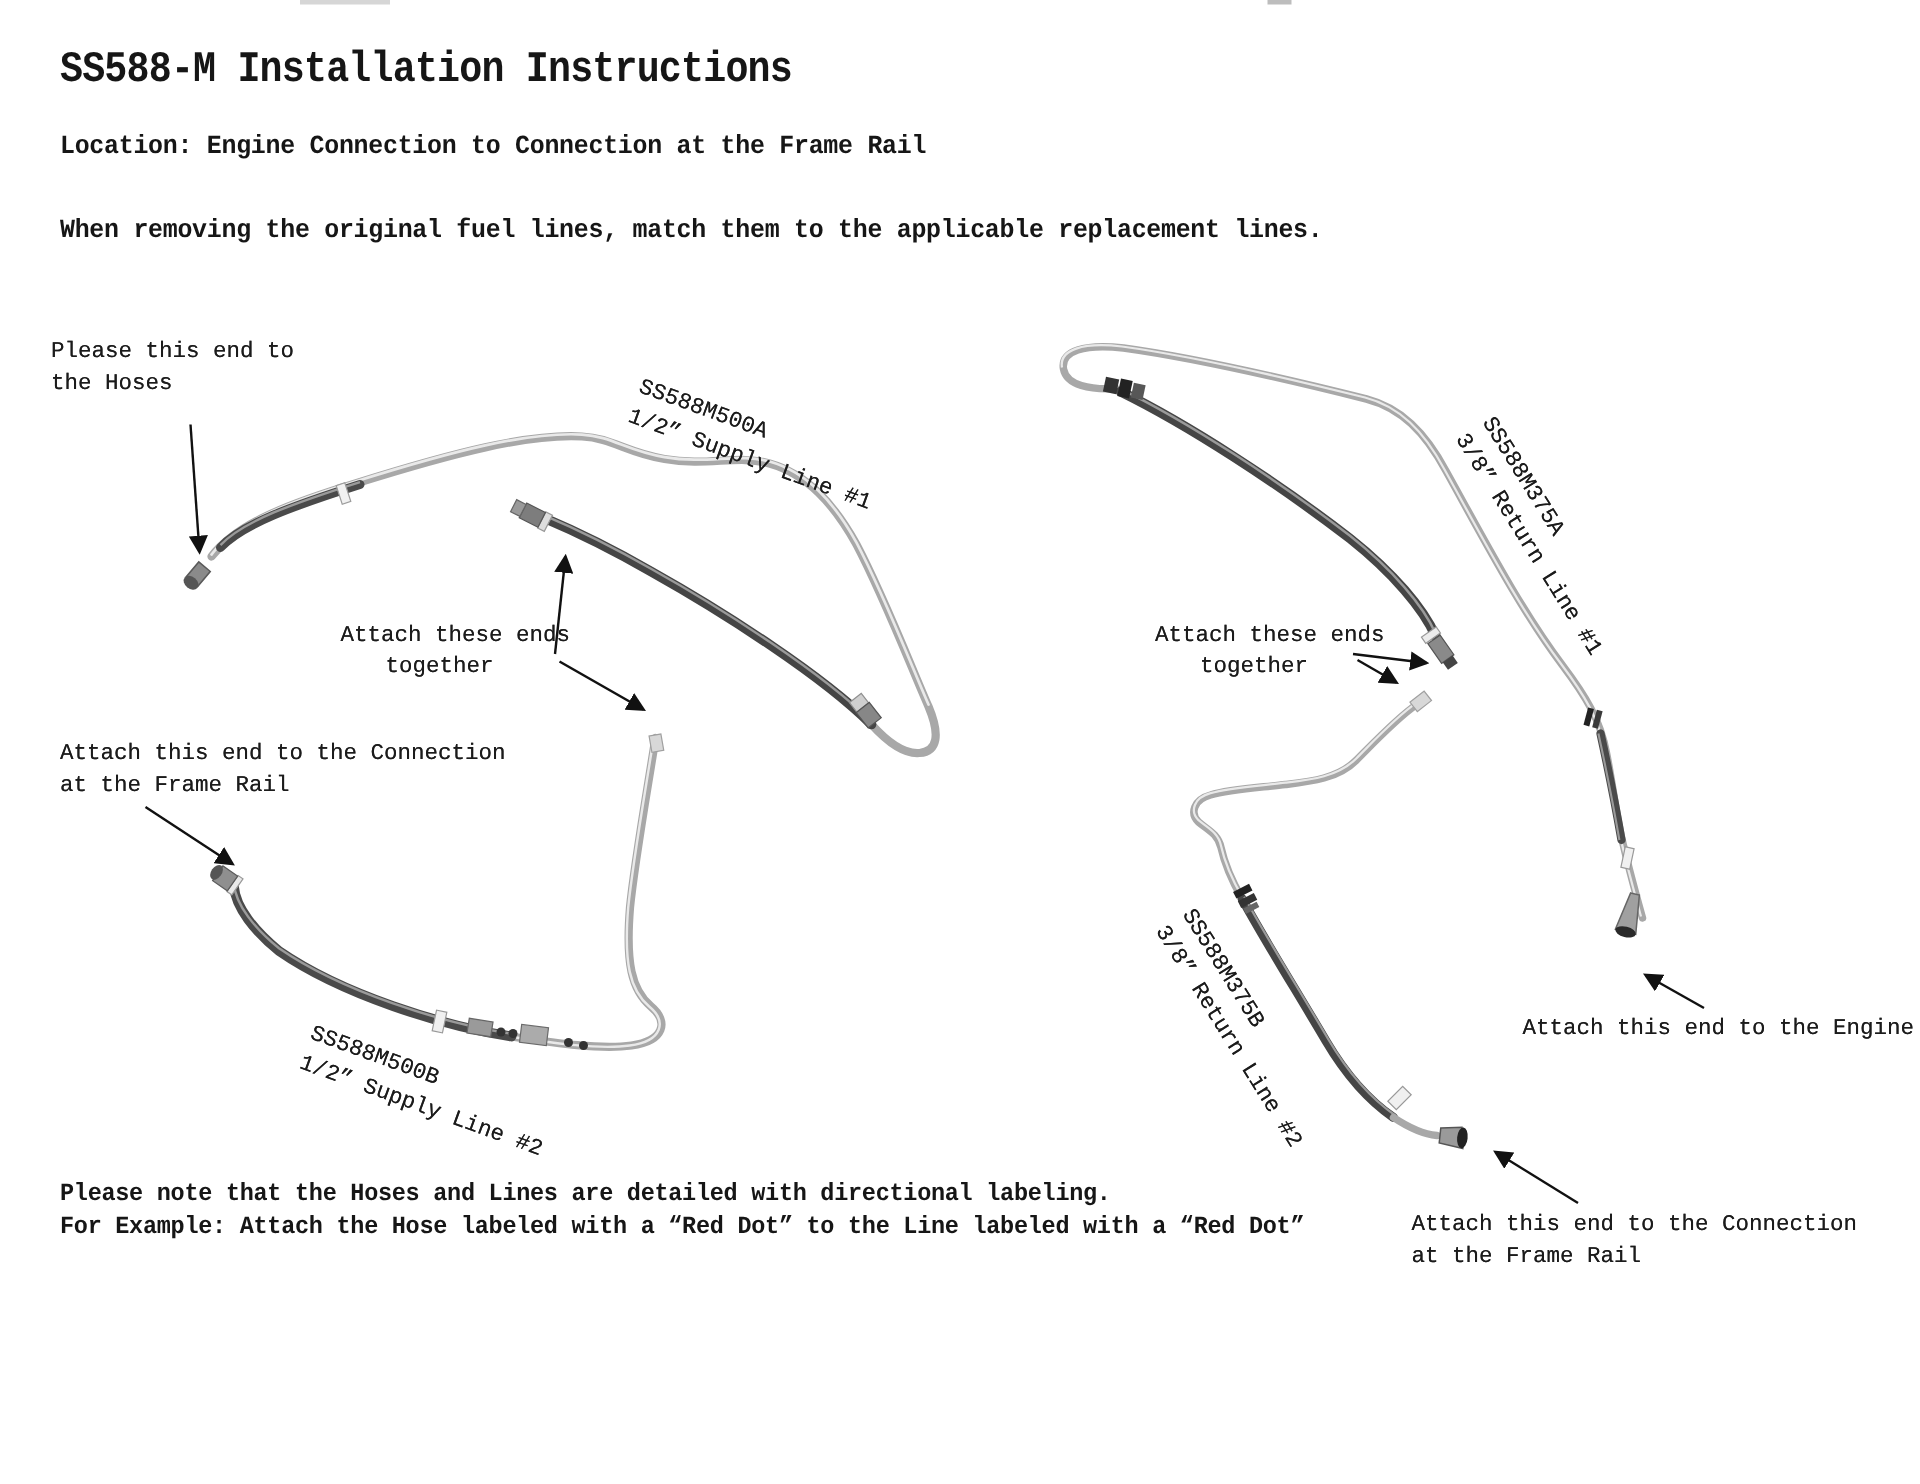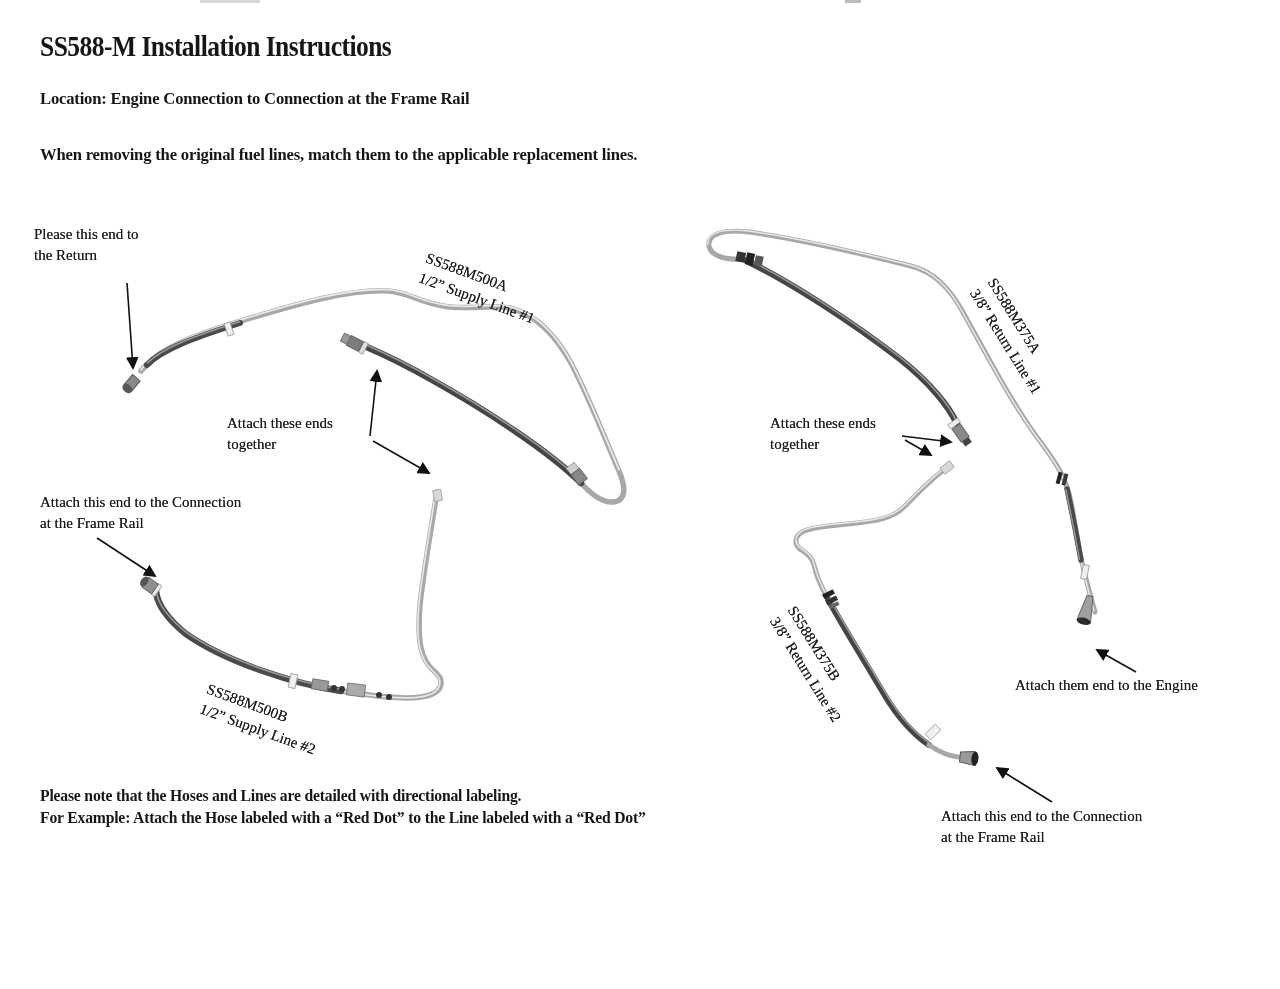--- a/index.html
+++ b/index.html
@@ -1,27 +1,27 @@
 <!DOCTYPE html>
 <html><head>
 <meta charset="utf-8">
 <style>
   html,body{margin:0;padding:0;background:#ffffff;}
   #page{position:relative;width:1280px;height:989px;background:#ffffff;overflow:hidden;
-        font-family:Liberation Serif, serif;color:#1c1c1c;}
+        font-family:Liberation Mono, monospace;color:#1c1c1c;}
   .abs{position:absolute;}
   .title{font-size:29px;font-weight:bold;letter-spacing:-0.6px;transform:scaleX(0.88);
          transform-origin:left top;white-space:nowrap;color:#161616;}
   .h2{font-size:17.5px;font-weight:bold;letter-spacing:-0.2px;transform:scaleX(0.95);
       transform-origin:left top;white-space:nowrap;color:#161616;}
   .note{font-size:16.5px;font-weight:bold;letter-spacing:-0.2px;transform:scaleX(0.95);
         transform-origin:left top;white-space:nowrap;color:#161616;}
   .ann{font-size:15px;line-height:21px;color:#1b1b1b;white-space:nowrap;
        text-shadow:0 0 0.4px #444;}
-  .ann.center{}
+  .ann.center{text-align:center;}
   .rot{transform-origin:0 0;}
   .artifact{position:absolute;top:0;height:3px;}
   svg{position:absolute;left:0;top:0;}
 </style>
 </head>
 <body>
 
 <div id="page">
 
   <div class="artifact" style="left:200px;width:60px;background:#d6d6d6;"></div>
@@ -177,21 +177,21 @@
       <line x1="97" y1="538" x2="155" y2="576" marker-end="url(#ah)"></line>
       <line x1="902" y1="436" x2="951" y2="442" marker-end="url(#ah)"></line>
       <line x1="905" y1="440" x2="931" y2="455" marker-end="url(#ah)"></line>
       <line x1="1136" y1="672" x2="1097" y2="650" marker-end="url(#ah)"></line>
       <line x1="1052" y1="802" x2="997" y2="768" marker-end="url(#ah)"></line>
     </g>
   </svg>
 
   <div class="abs ann" style="left:34px;top:224px;">
     <div>Please this end to</div>
-    <div>the Return</div>
+    <div>the Hoses</div>
   </div>
 
   <div class="abs ann rot" style="left:430px;top:248px;transform:rotate(20deg);">
     <div>SS588M500A</div>
     <div>1/2” Supply Line #1</div>
   </div>
 
   <div class="abs ann center" style="left:227px;top:413px;width:132px;">
     <div>Attach these ends</div>
     <div>together</div>
@@ -215,21 +215,21 @@
   <div class="abs ann center" style="left:770px;top:413px;width:132px;">
     <div>Attach these ends</div>
     <div>together</div>
   </div>
 
   <div class="abs ann rot" style="left:800px;top:602px;transform:rotate(58deg);">
     <div>SS588M375B</div>
     <div>3/8” Return Line #2</div>
   </div>
 
-  <div class="abs ann" style="left:1015px;top:675px;">Attach them end to the Engine</div>
+  <div class="abs ann" style="left:1015px;top:675px;">Attach this end to the Engine</div>
 
   <div class="abs ann" style="left:941px;top:806px;">
     <div>Attach this end to the Connection</div>
     <div>at the Frame Rail</div>
   </div>
 
   <div class="abs note" style="left:40px;top:786px;">Please note that the Hoses and Lines are detailed with directional labeling.</div>
   <div class="abs note" style="left:40px;top:808px;">For Example: Attach the Hose labeled with a “Red Dot” to the Line labeled with a “Red Dot”</div>
 
 </div>

